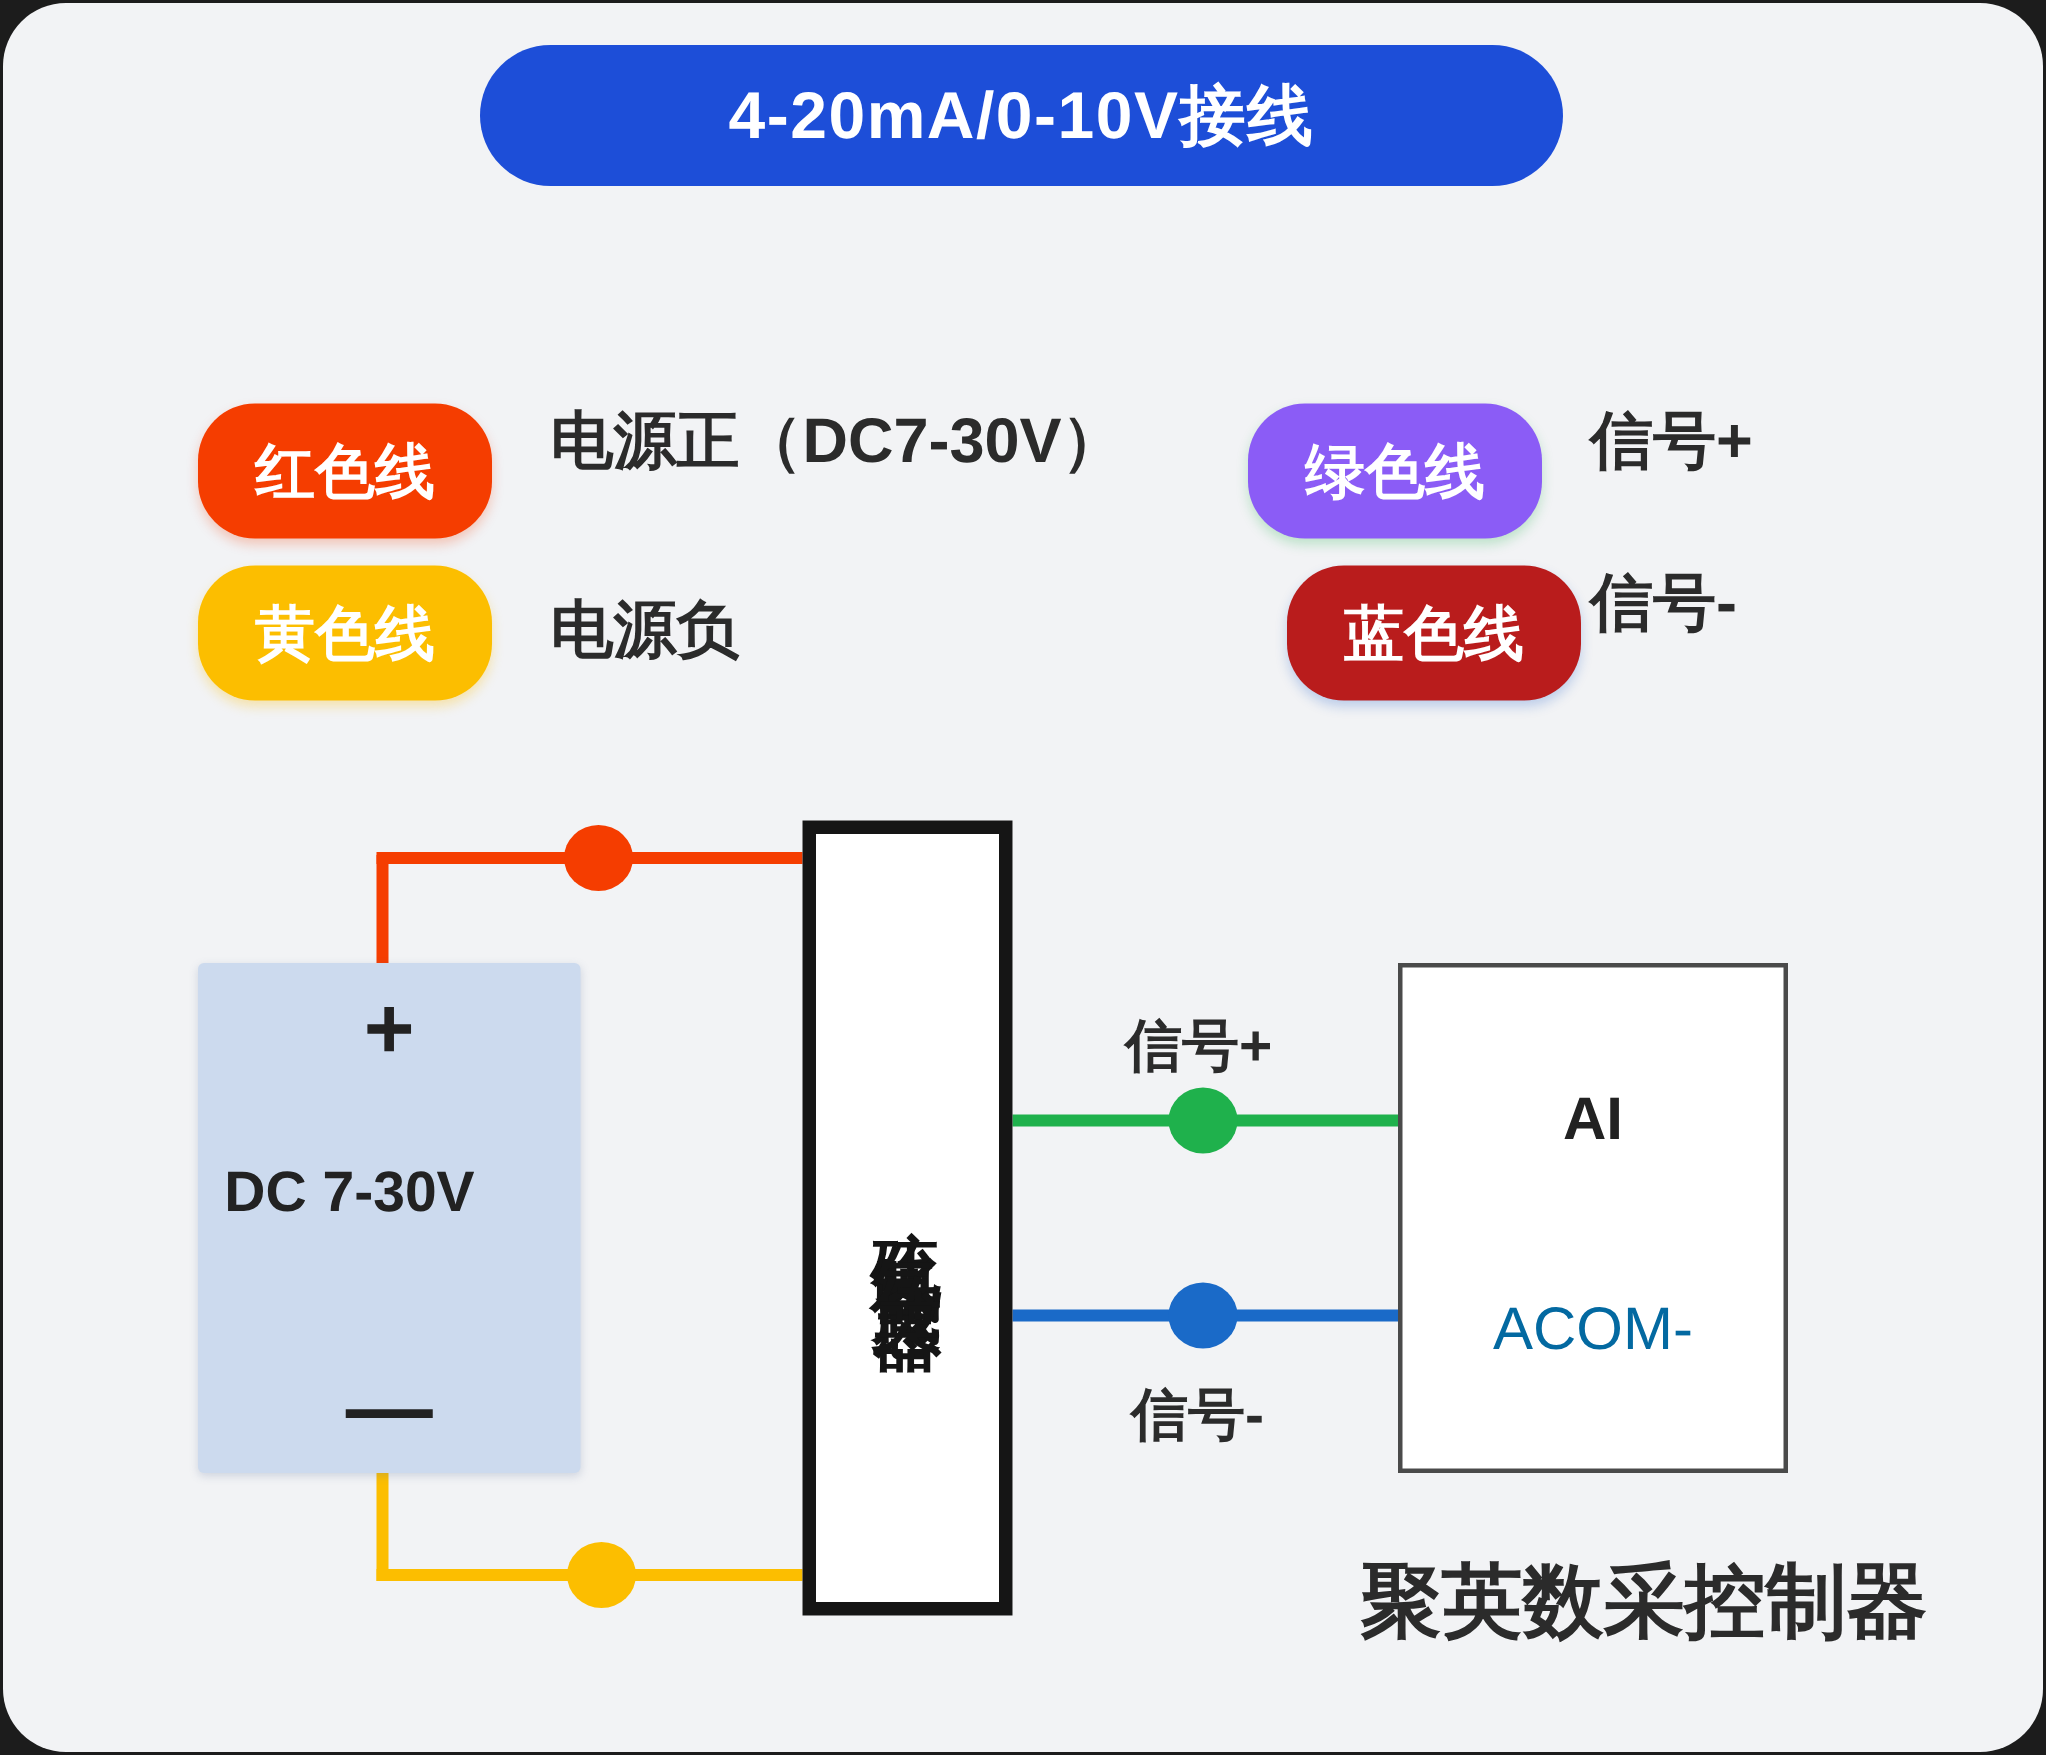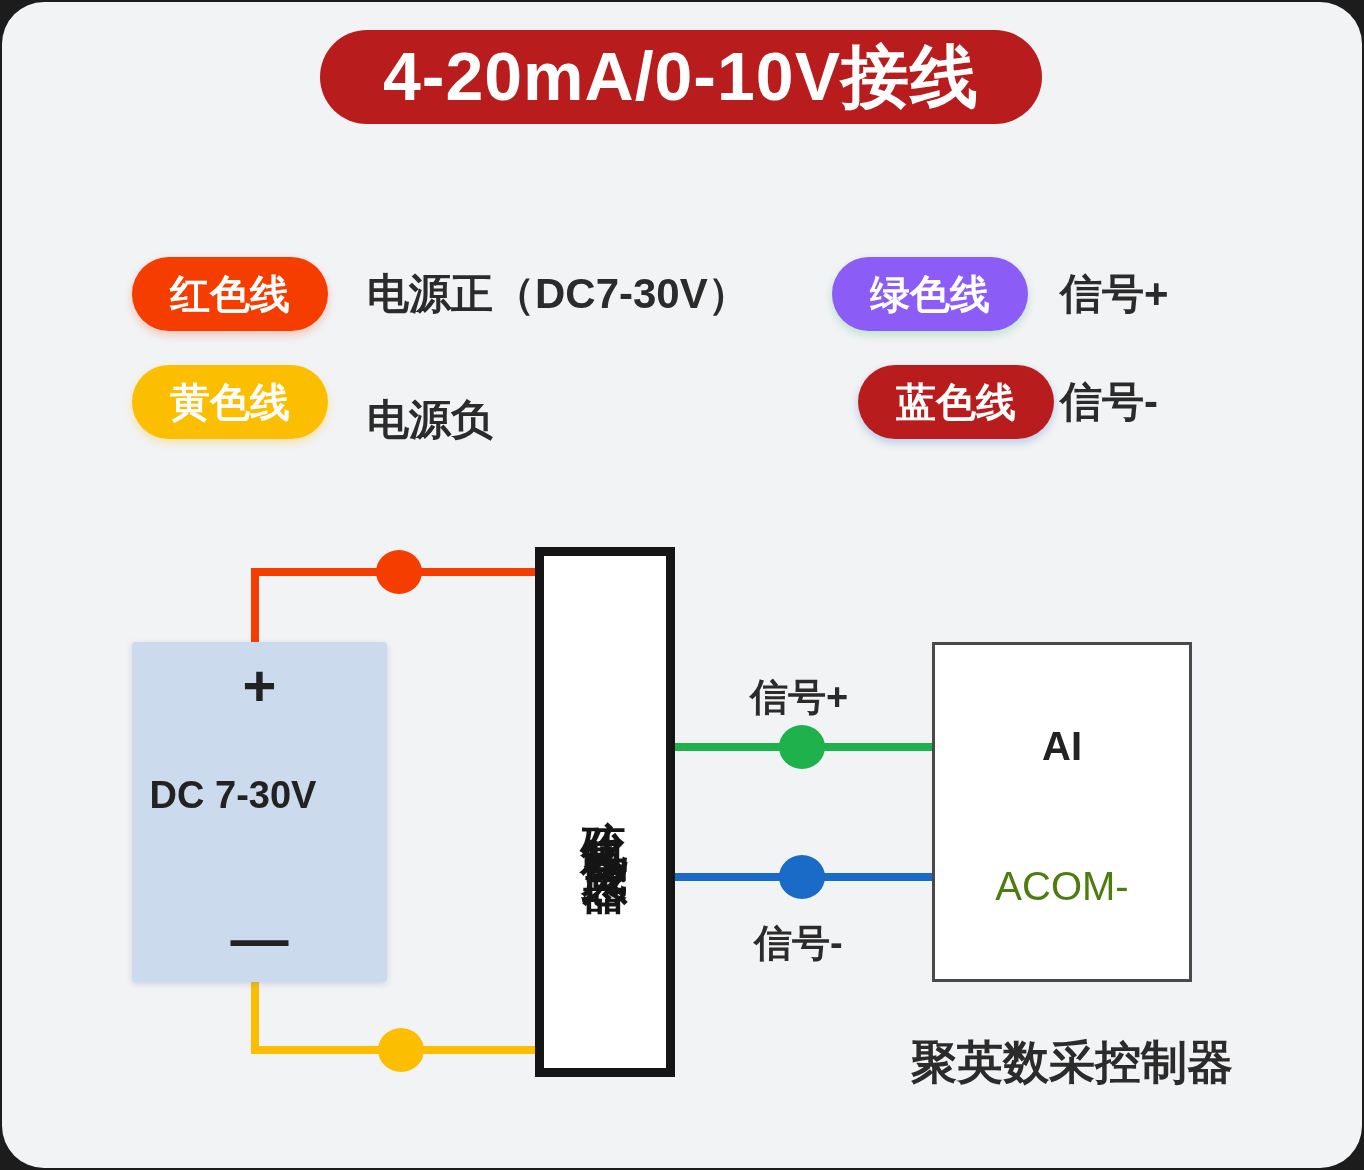--- a/index.html
+++ b/index.html
@@ -13,30 +13,30 @@
   .panel{
     position:absolute;left:2px;top:2px;right:2px;bottom:2px;
     background:#f2f3f5;
     border-radius:42px;
   }
   .abs{position:absolute;}
 
   
   .title-pill{
     left:318px;top:28px;width:722px;height:94px;
-    background:#b91c1c;border-radius:48px;
+    background:#1d4ed8;border-radius:48px;
     display:flex;align-items:center;justify-content:center;
-    color:#ffffff;font-size:68px;font-weight:700;letter-spacing:1px;
+    color:#ffffff;font-size:44px;font-weight:700;letter-spacing:1px;
   }
 
   
   .pill{
-    width:196px;height:74px;border-radius:38px;
+    width:196px;height:90px;border-radius:38px;
     display:flex;align-items:center;justify-content:center;
-    color:#ffffff;font-size:40px;font-weight:700;
+    color:#ffffff;font-size:40px;font-weight:700;margin-top:12px;
   }
   .pill-red{left:130px;top:255px;background:#f53d00;box-shadow:0 4px 8px rgba(245,61,0,.25);}
   .pill-yellow{left:130px;top:363px;background:#fcbe00;box-shadow:0 4px 8px rgba(252,190,0,.3);}
   .pill-green{left:830px;top:255px;background:#8b5cf6;box-shadow:0 4px 8px rgba(31,177,76,.25);}
   .pill-blue{left:856px;top:363px;background:#b91c1c;box-shadow:0 4px 8px rgba(26,91,199,.25);}
   .legend-desc{
     color:#2b2b2b;font-size:42px;font-weight:700;
     height:74px;display:flex;align-items:center;white-space:nowrap;text-align:right;
   }
   .desc-1{left:365px;top:255px;}
@@ -85,25 +85,25 @@
     left:930px;top:640px;width:260px;height:340px;
     background:#ffffff;border:3px solid #4a4a4a;
     box-sizing:border-box;
   }
   .controller-ai{
     left:930px;top:722px;width:260px;text-align:center;
     font-size:40px;font-weight:700;color:#222222;
   }
   .controller-acom{
     left:930px;top:862px;width:260px;text-align:center;
-    font-size:40px;font-weight:400;color:#4d7c0f;
+    font-size:40px;font-weight:400;color:#0369a1;
   }
   .controller-caption{
     left:905px;top:1030px;width:330px;text-align:center;
-    font-size:46px;font-weight:700;color:#2b2b2b;white-space:nowrap;
+    font-size:54px;font-weight:700;color:#2b2b2b;white-space:nowrap;
   }
 
   
   .wire{position:absolute;}
   .red-wire-v{left:249px;top:568px;width:8px;height:78px;background:#f53d00;}
   .red-wire-h{left:249px;top:566px;width:292px;height:8px;background:#f53d00;}
   .yellow-wire-v{left:249px;top:976px;width:8px;height:76px;background:#fcbe00;}
   .yellow-wire-h{left:249px;top:1044px;width:292px;height:8px;background:#fcbe00;}
   .green-wire{left:670px;top:741px;width:264px;height:8px;background:#1fb14c;}
   .blue-wire{left:670px;top:871px;width:264px;height:8px;background:#1a6ac8;}

